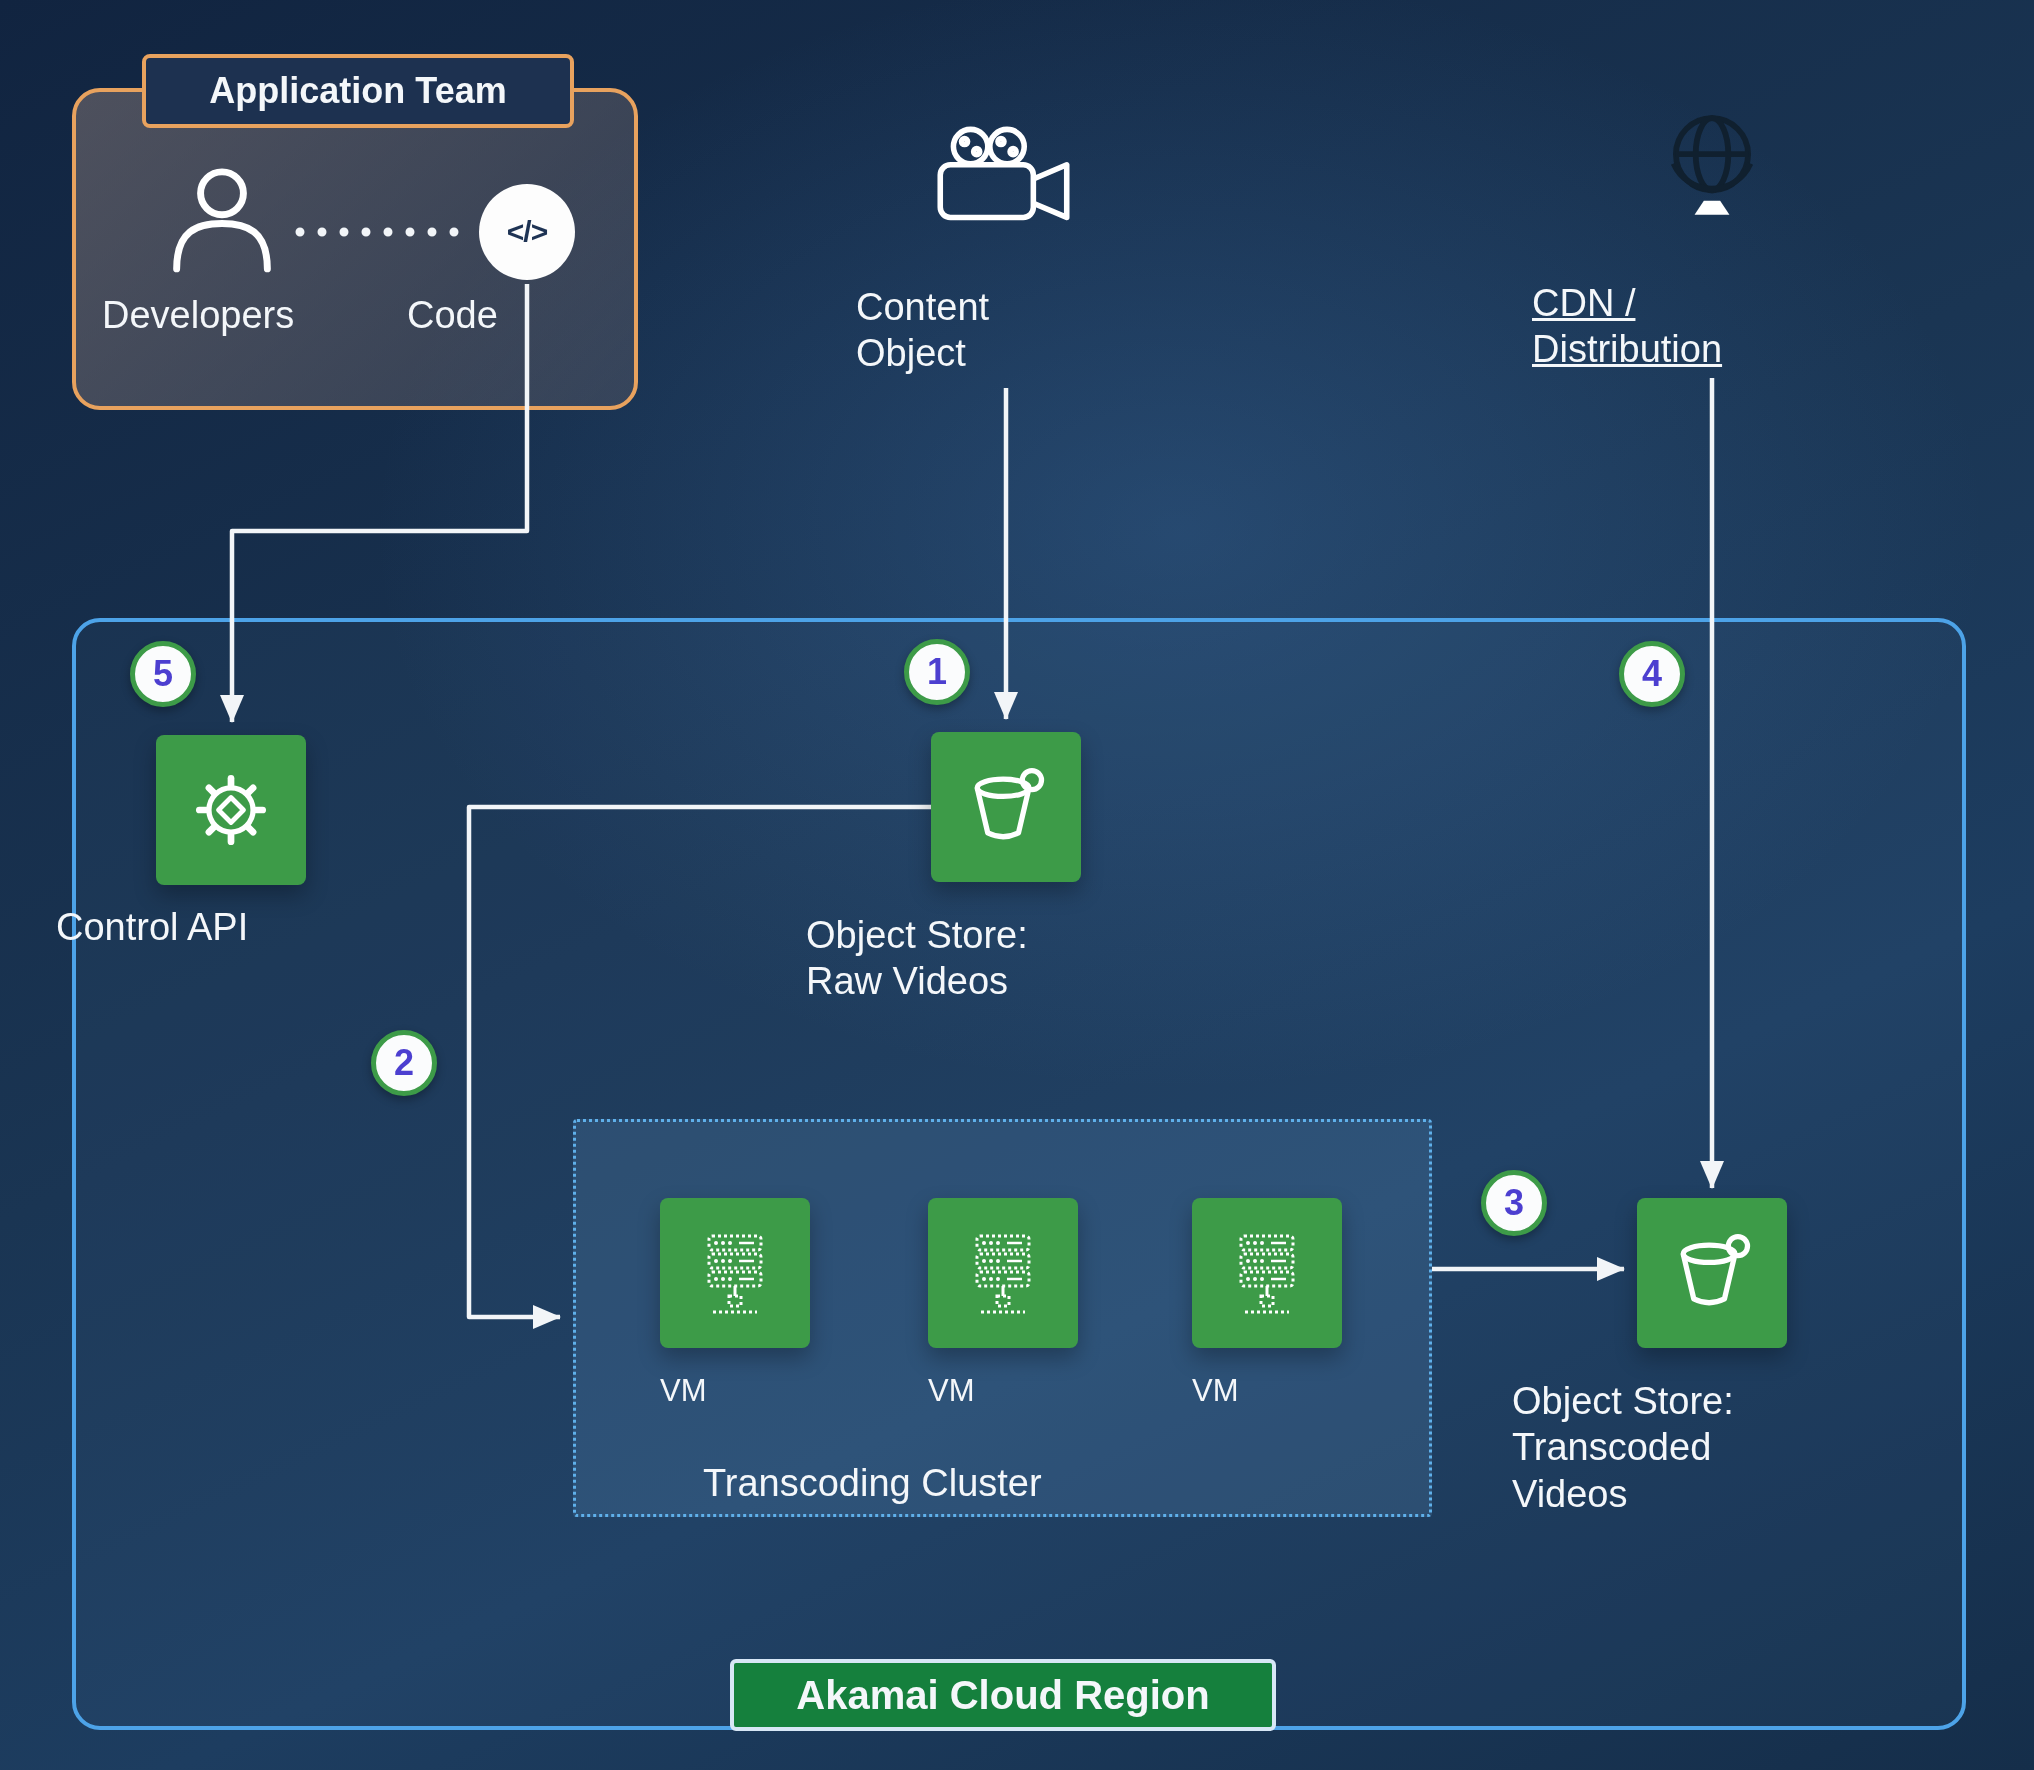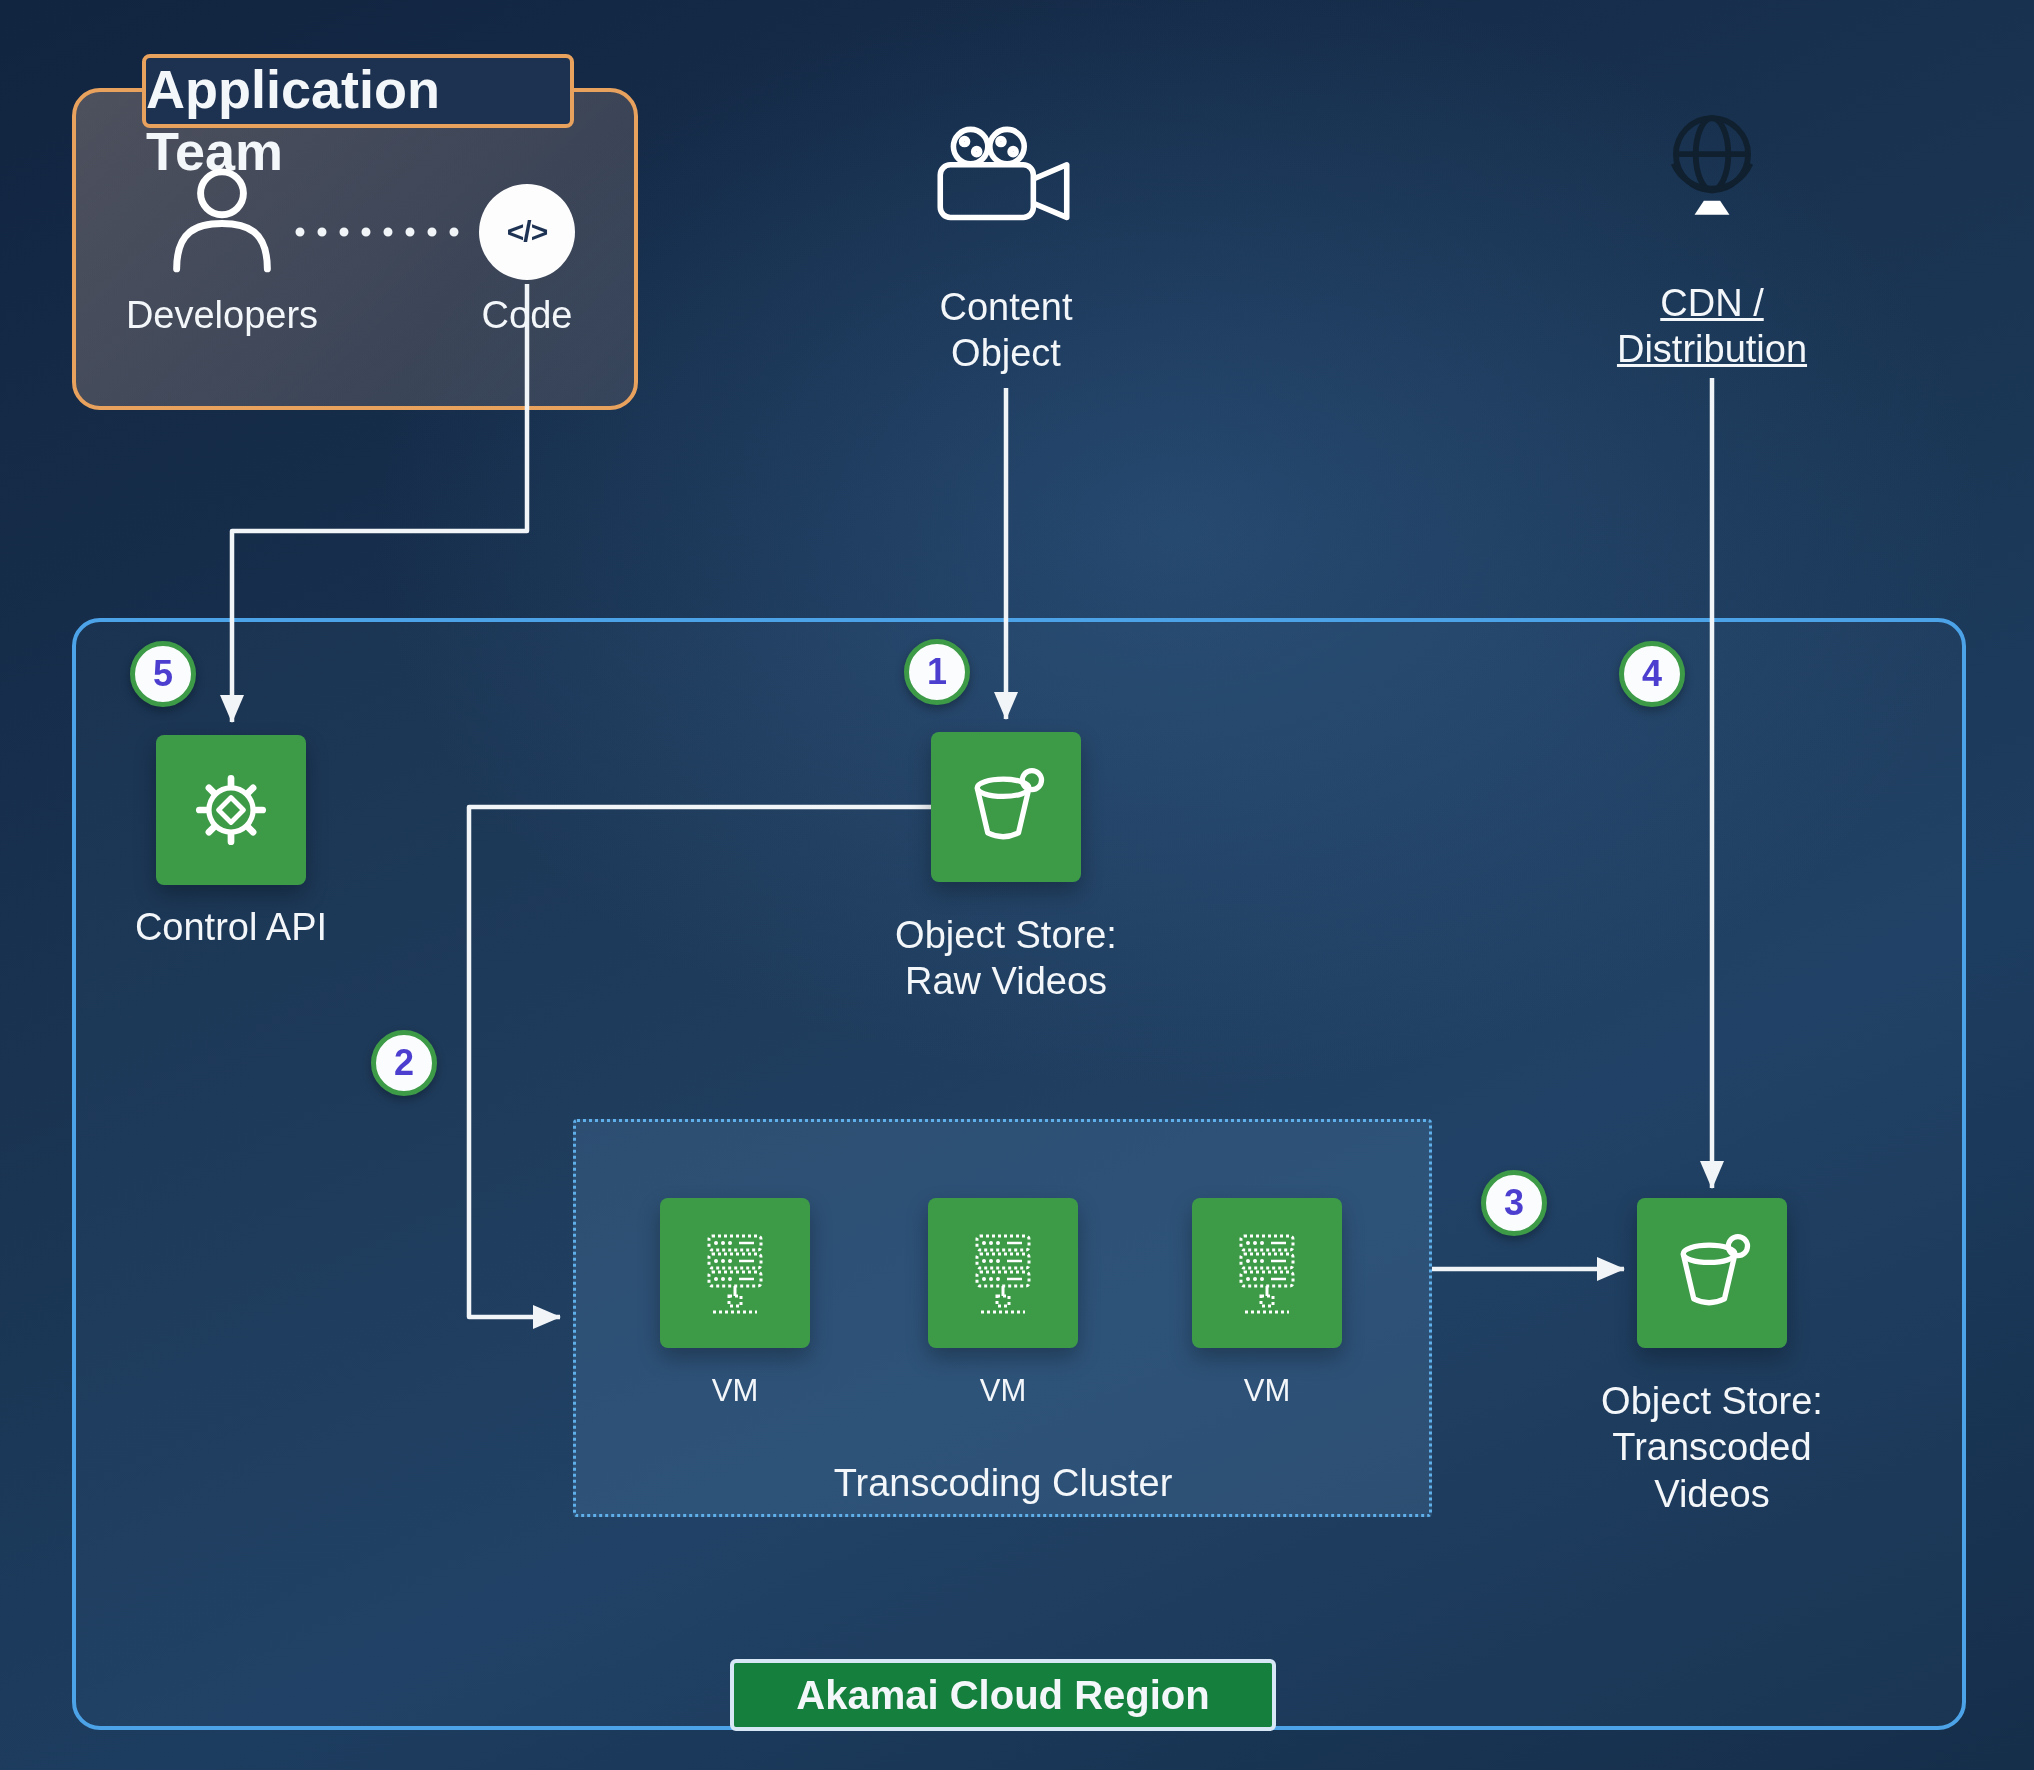--- a/index.html
+++ b/index.html
@@ -8,37 +8,37 @@
     position: relative;
     overflow: hidden;
     font-family: "Liberation Sans", "DejaVu Sans", sans-serif;
     color: #f4f7fa;
     background:
       radial-gradient(1300px 900px at 58% 30%, rgba(70,125,185,0.30), rgba(0,0,0,0) 62%),
       linear-gradient(155deg, #112440 0%, #1a3553 45%, #1d3d60 68%, #152e4a 100%);
   }
   .abs { position: absolute; }
   .label {
-    text-align: center;
+    text-align: left;
     font-size: 38px;
     line-height: 1.22;
     color: #f4f7fa;
   }
   
   .app-box {
     left: 72px; top: 88px; width: 566px; height: 322px;
     background: linear-gradient(135deg, rgba(150,132,126,0.45), rgba(105,98,104,0.35));
     border: 4px solid #e8a25e; border-radius: 28px;
     z-index: 2;
   }
   .app-header {
     left: 142px; top: 54px; width: 432px; height: 74px;
     background: #1d3150; border: 4px solid #e8a25e; border-radius: 8px;
-    display: flex; justify-content: center;
-    font-size: 54px; font-weight: bold; z-index: 4;
+    display: flex; align-items: center; justify-content: center;
+    font-size: 36px; font-weight: bold; z-index: 4;
   }
   .person-icon { left: 157px; top: 158px; width: 130px; height: 126px; z-index: 4; }
   .code-circle {
     left: 479px; top: 184px; width: 96px; height: 96px; border-radius: 50%;
     background: #fdfdfd; color: #1e3354;
     display: flex; align-items: center; justify-content: center;
     font-size: 30px; font-weight: bold; letter-spacing: -1px; z-index: 4;
   }
   .developers-label { left: 102px; top: 292px; width: 240px; z-index: 4; }
   .code-label { left: 407px; top: 292px; width: 240px; z-index: 4; }

